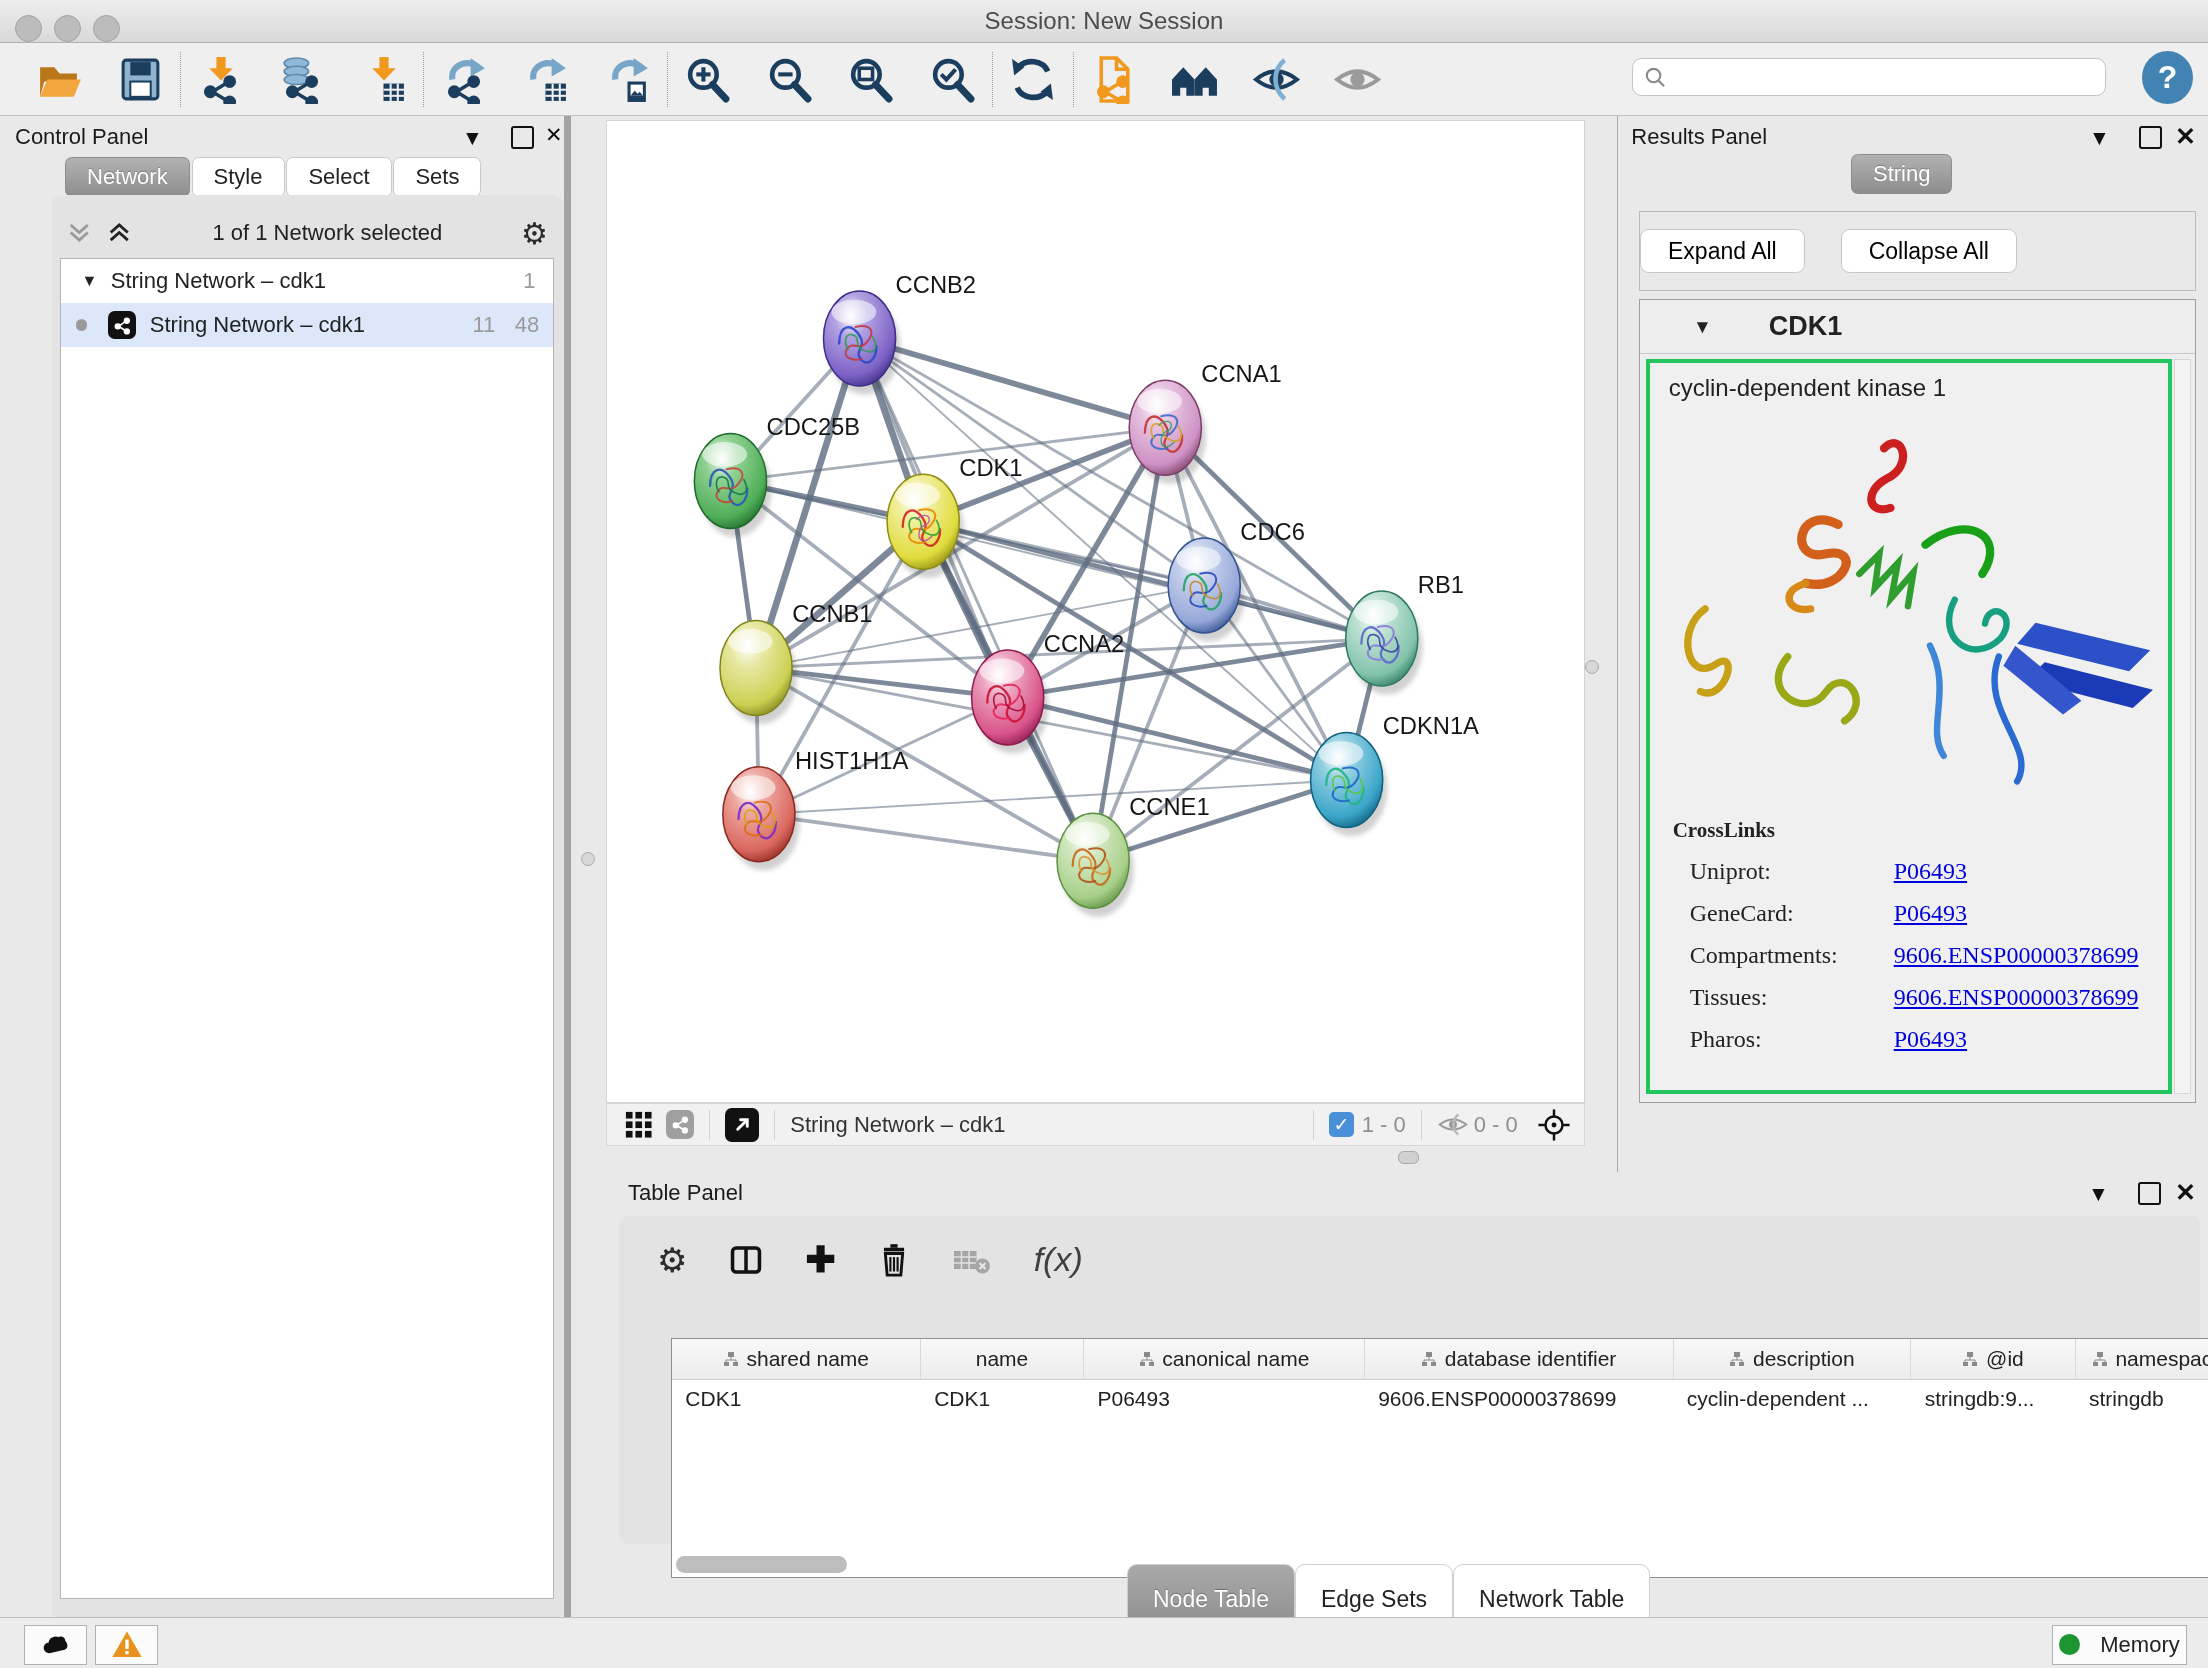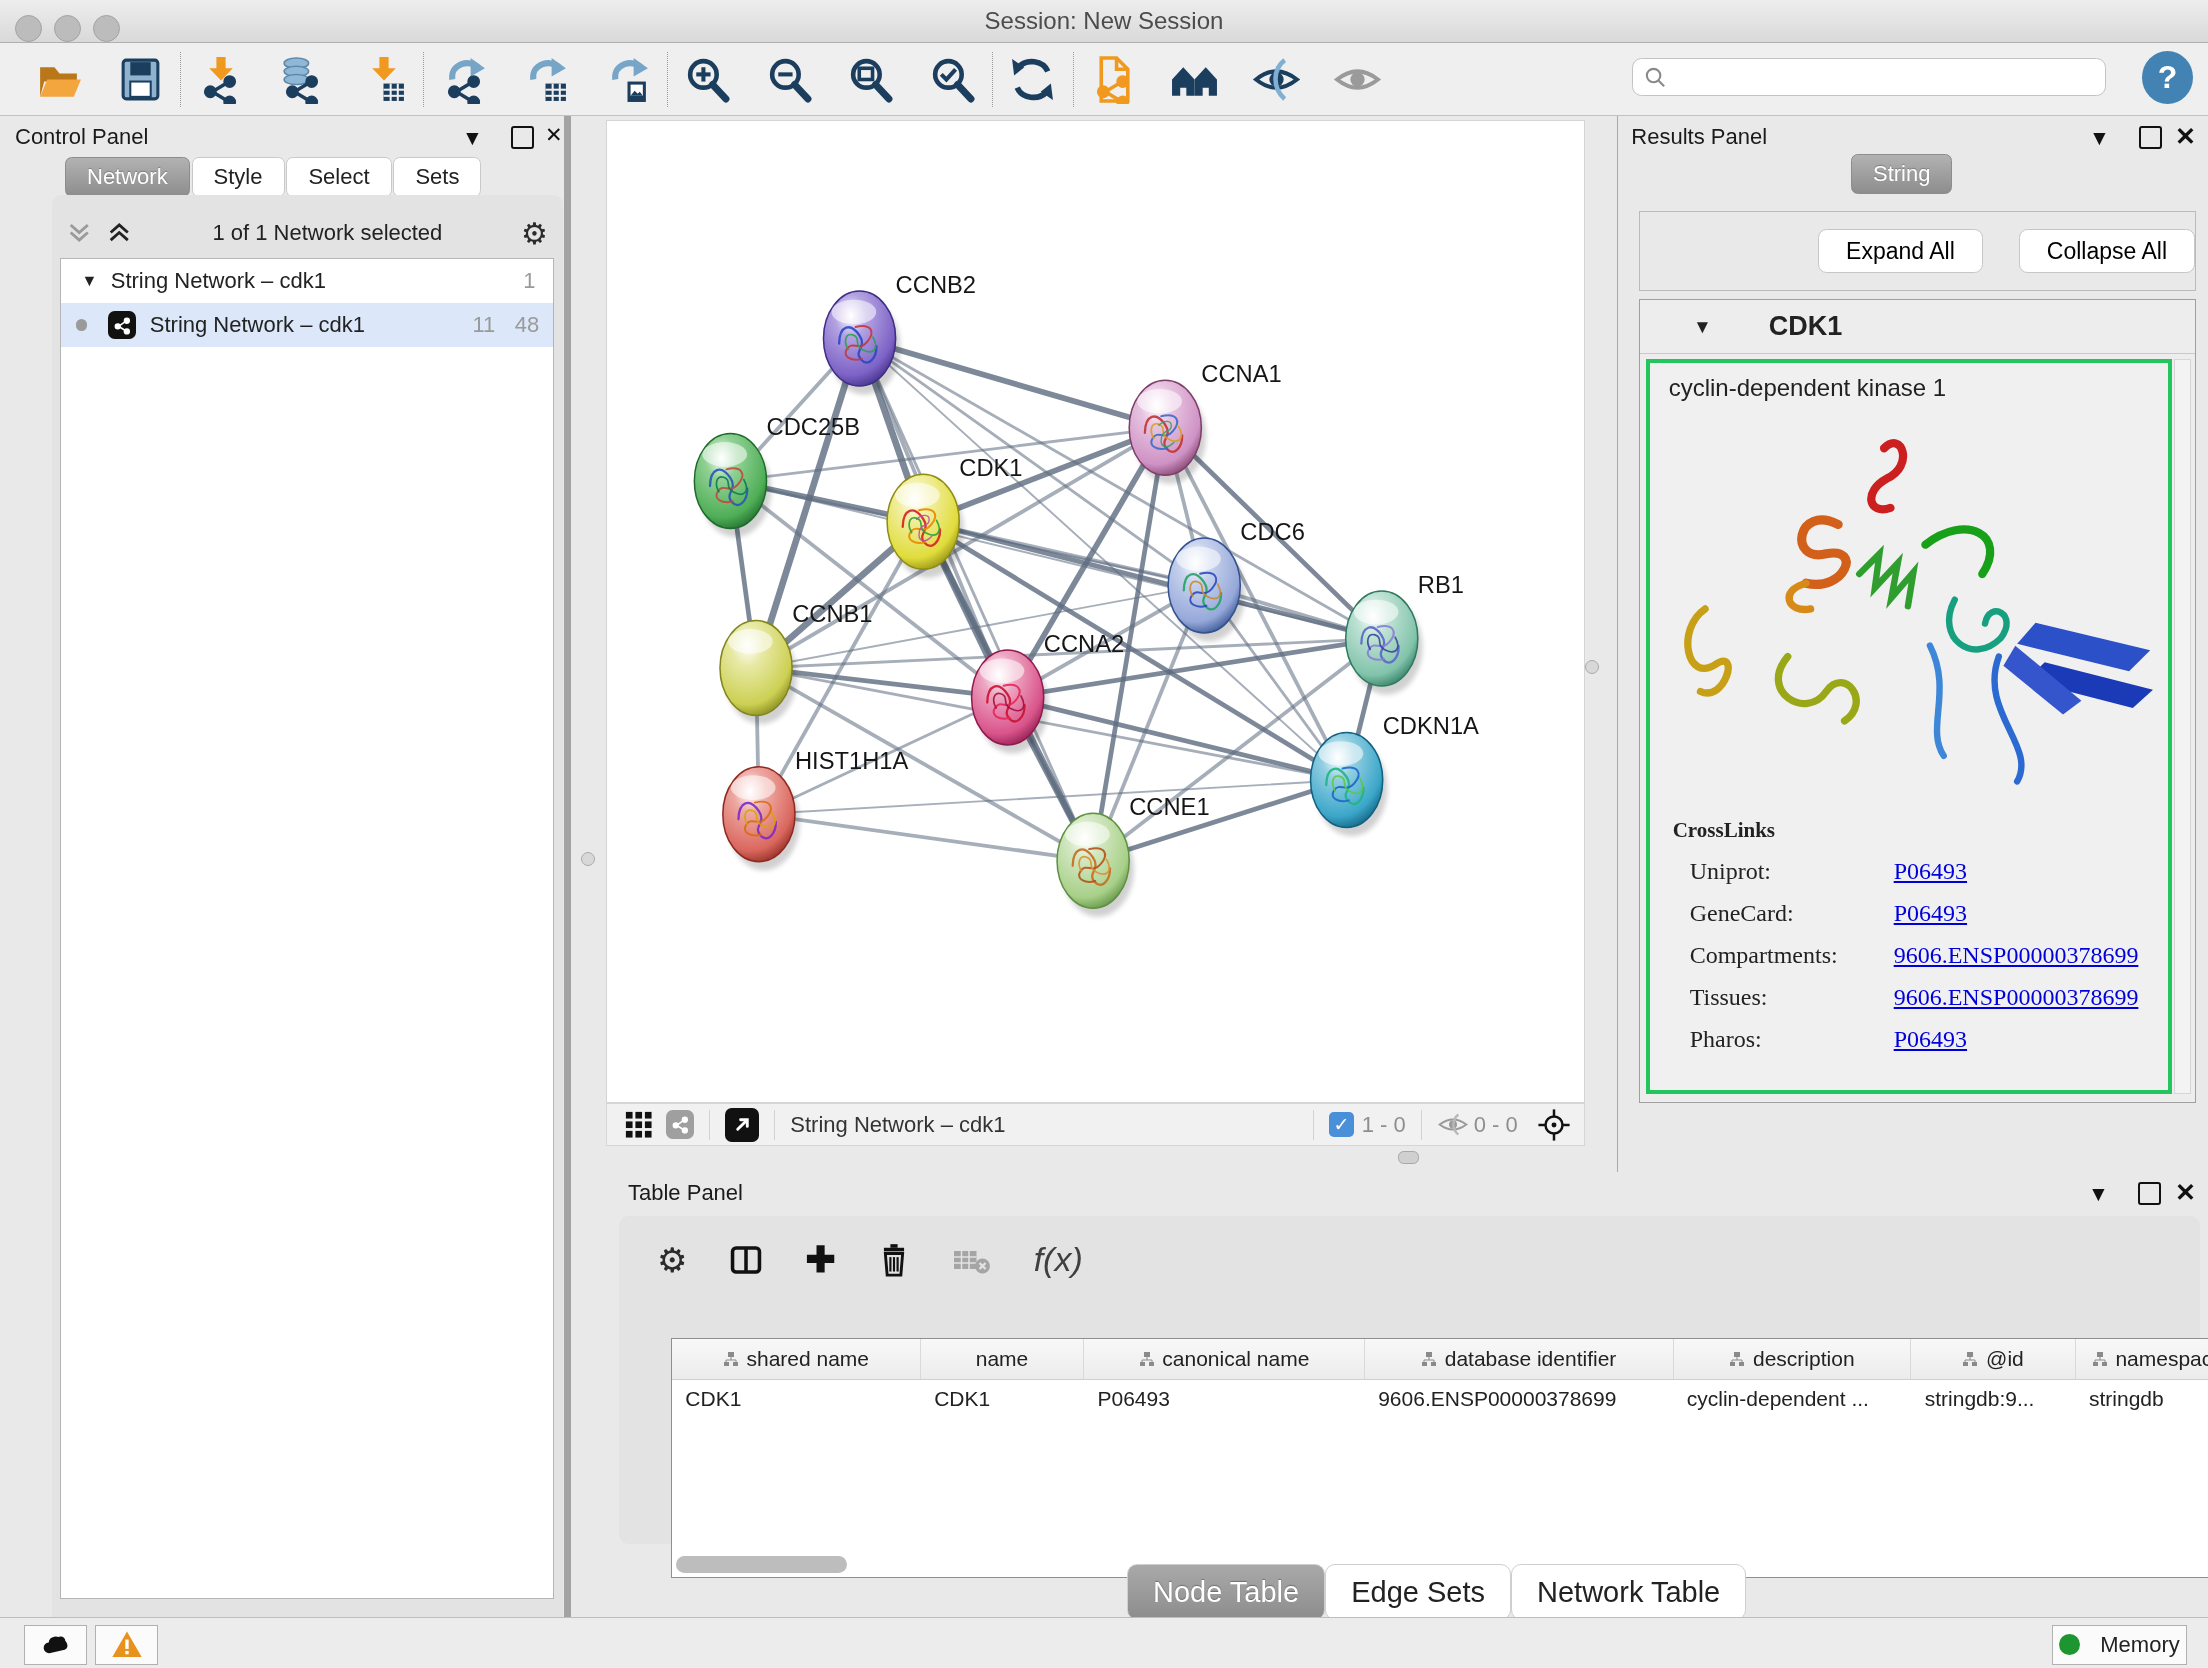--- a/index.html
+++ b/index.html
@@ -45,21 +45,21 @@
   #canvasbar{left:606px;top:1103px;width:979px;height:43px;background:#f1f1f1;
     border:1px solid #d6d6d6;display:flex;align-items:center;box-sizing:border-box;font-size:22px;color:#333}
   .cbsep{height:30px;border-left:1px solid #d2d2d2;margin:0 15px}
   .gray-num{color:#8e8e8e}
   .chk{width:25px;height:25px;background:#4a90d9;border-radius:4.8px;color:#fff;font-size:19px;
     display:inline-flex;align-items:center;justify-content:center;margin-right:7.6px}
   
   #rpanel{left:1617px;top:116px;width:592px;height:1056px;background:#e9e9e9;border-left:1px solid #a9a9a9;box-sizing:border-box}
   #rtab{position:absolute;left:233px;top:38px}
   #rgroup{position:absolute;left:21px;top:95px;width:557px;height:80px;border:1px solid #bbb;
-    display:flex;align-items:center;justify-content:flex-end;gap:36px;box-sizing:border-box}
+    display:flex;align-items:center;justify-content:flex-start;gap:36px;box-sizing:border-box}
   .rbtn{background:#fff;border:1px solid #c6c6c6;border-radius:8.6px;font-size:23px;
     padding:7.6px 27px}
   #rcard{position:absolute;left:21px;top:183px;width:557px;height:804px;border:1.9px solid #9f9f9f;background:#ededed;box-sizing:border-box}
   #rcard-head{height:53px;display:flex;align-items:center;border-bottom:1px solid #c9c9c9}
   #rcard-body{position:absolute;left:5.7px;top:59px;right:23px;bottom:7.6px;background:#f0f0f0;border:4px solid #22c55e;overflow:hidden}
   #rscroll{position:absolute;right:3.8px;top:59px;width:15px;bottom:7.6px;background:#f3f3f3;border:1px solid #d6d6d6}
   #gene-desc{font-size:24px;padding:11.4px 19px}
   #xlinks{font-family:"Liberation Serif",serif;padding:5.7px 23px;font-size:24px}
   #xlinks .xtitle{font-weight:bold;font-size:21px;margin-bottom:13.3px}
   .xrow{display:flex;margin:15px 0 15px 17px}
@@ -70,21 +70,21 @@
   #tp-inner{position:absolute;left:48px;top:44px;width:1581px;height:328px;background:#e3e3e3;border-radius:9.5px}
   #tp-toolbar{display:flex;align-items:center;gap:42px;padding:15px 0 0 38px;height:57px}
   #ntable{position:absolute;left:52px;top:122px;width:1571px;height:240px;background:#fff;border:1.9px solid #8f8f8f;box-sizing:border-box;overflow:hidden}
   #thead{display:flex;height:40px;background:linear-gradient(#f8f8f8,#ececec);border-bottom:1.9px solid #cfcfcf}
   .th{display:flex;align-items:center;justify-content:center;gap:7.6px;font-size:21px;
      border-right:1px solid #d9d9d9;box-sizing:border-box;overflow:hidden;white-space:nowrap}
   #trowdata{display:flex;height:38px;align-items:center}
   .td{font-size:21px;padding-left:13.3px;box-sizing:border-box;overflow:hidden;white-space:nowrap}
   #hthumb{position:absolute;left:3.8px;bottom:3.8px;width:171px;height:17px;border-radius:8.6px;background:#bdbdbd}
   #ttabs{position:absolute;left:556px;top:392px;display:flex}
-  .ttab{height:44px;padding:5px 25px;font-size:29px;display:flex;align-items:center;background:#fff;
+  .ttab{height:44px;padding:12px 25px;font-size:23px;display:flex;align-items:center;background:#fff;
     border:1px solid #cfcfcf;border-radius:10px}
   .ttab.sel{background:linear-gradient(#a9a9a9,#8d8d8d);color:#fff;text-shadow:0 -1px 1px rgba(0,0,0,.3)}
   
   #statusbar{left:0;top:1617px;width:2208px;height:51px;background:#ececec;border-top:1.9px solid #bdbdbd;box-sizing:border-box}
   .sbtn{position:absolute;top:6.7px;height:40px;background:#fbfbfb;border:1.9px solid #b1b1b1;
     display:flex;align-items:center;justify-content:center;box-sizing:border-box}
   #membtn{left:2052px;width:135px;font-size:22px;gap:20px}
   .gdot{width:21px;height:21px;border-radius:50%;background:#1d9632}
   .handle{width:12.4px;height:12.4px;border-radius:50%;background:#d8d8d8;border:1px solid #aaa}
   .hhandle{width:19px;height:11.4px;border-radius:5.7px;background:#d0d0d0;border:1px solid #a8a8a8}

